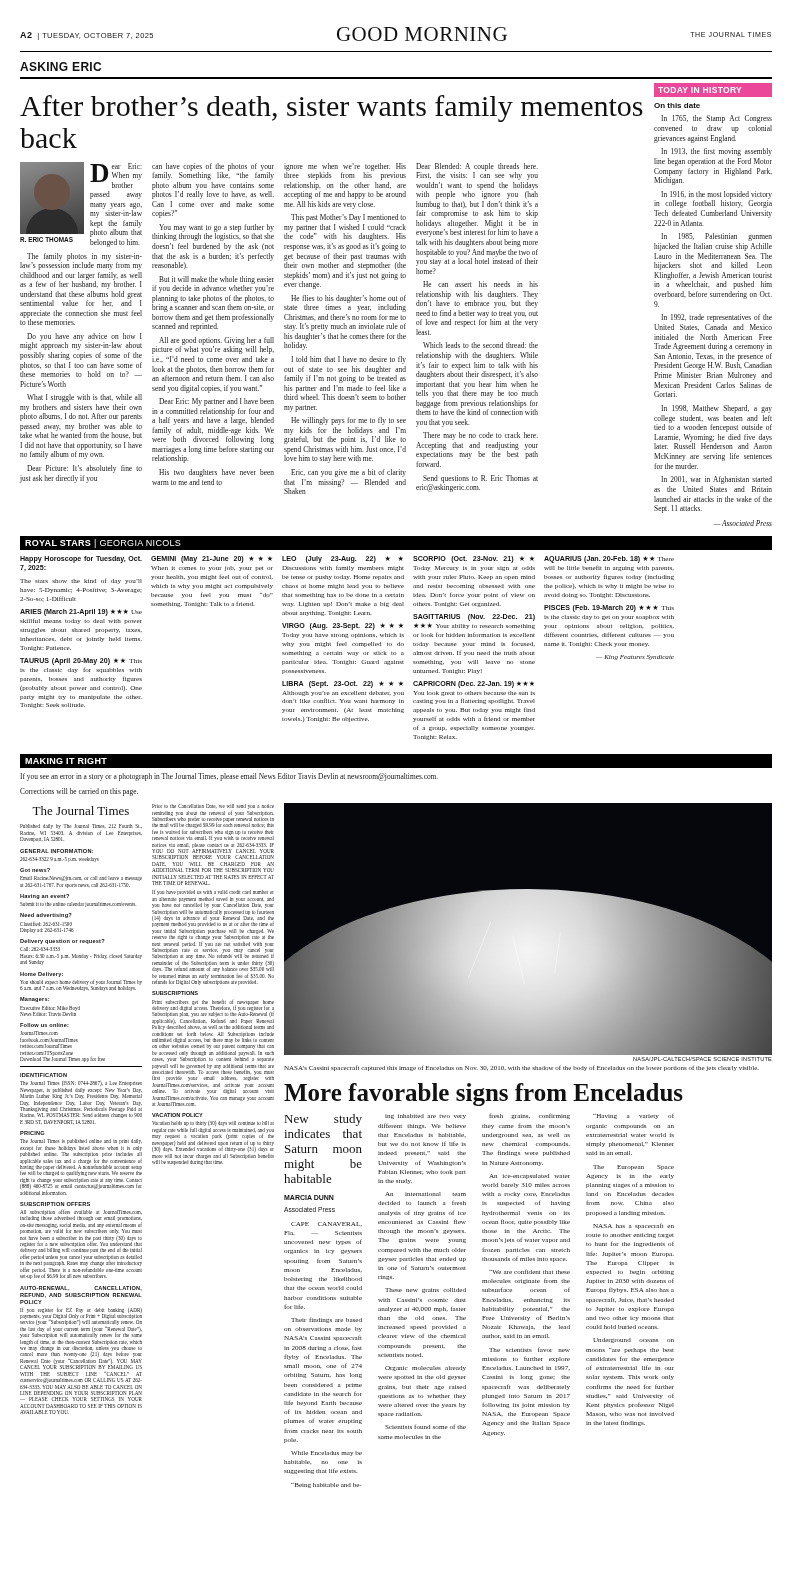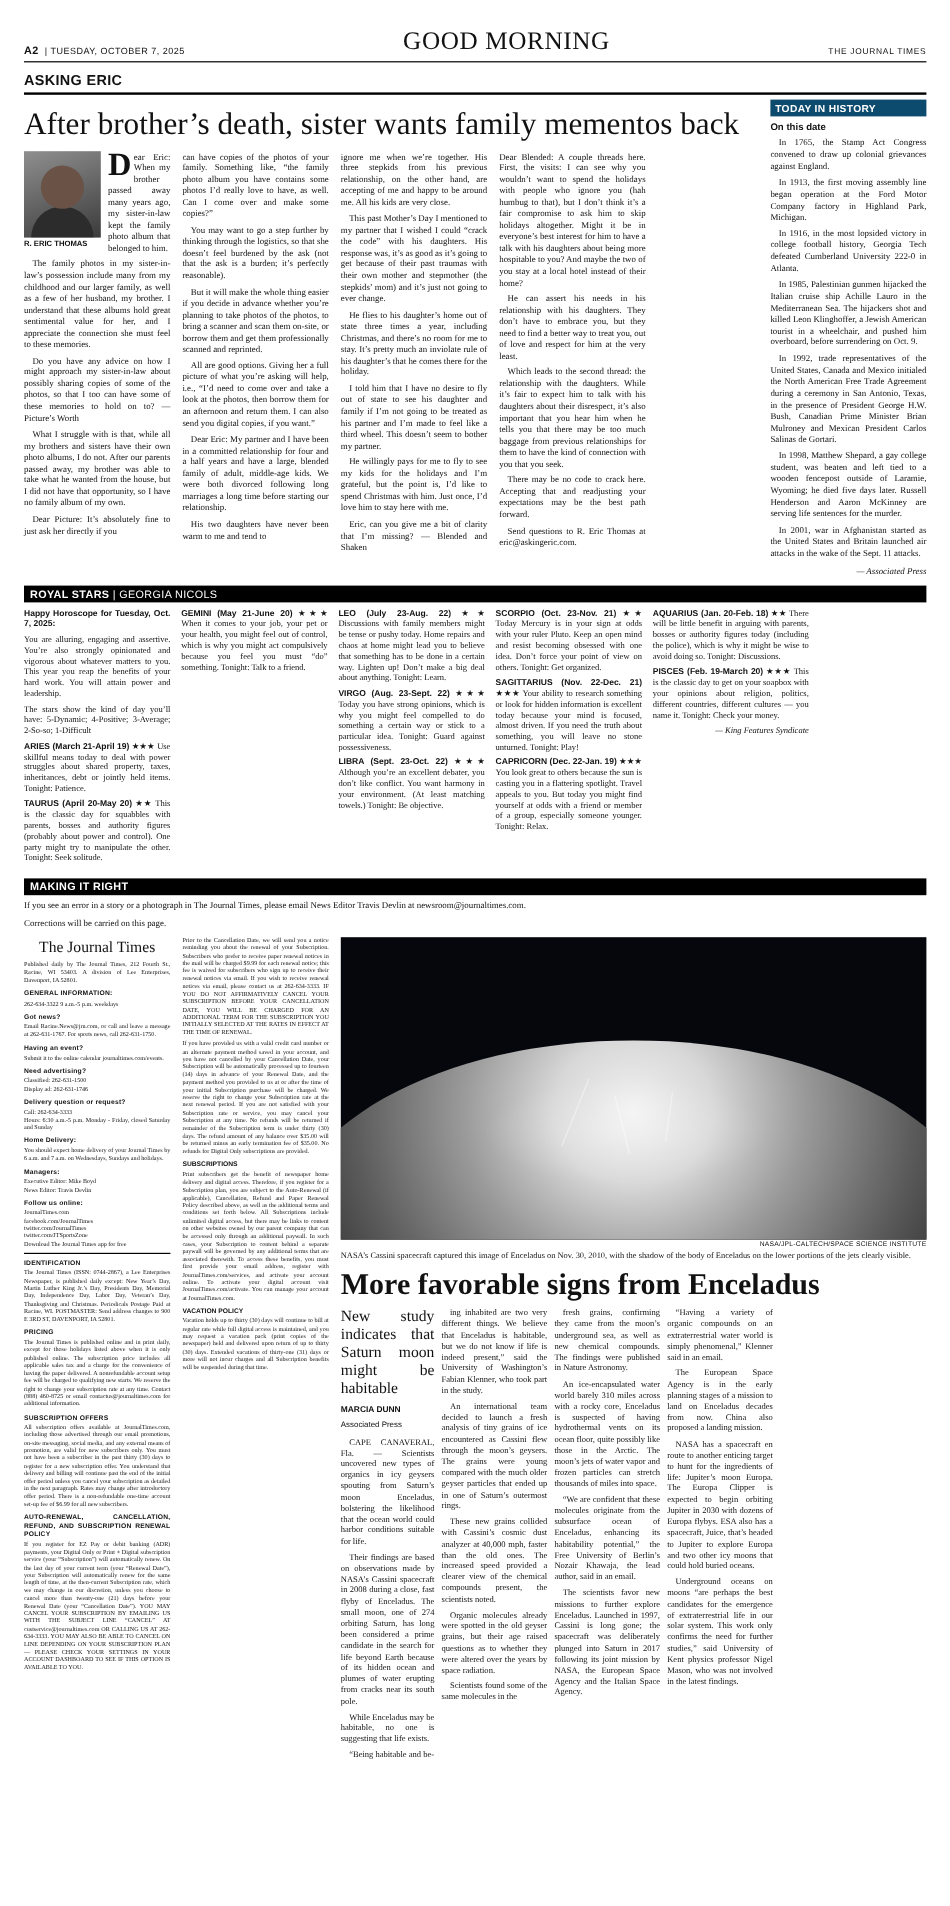--- a/index.html
+++ b/index.html
@@ -7,43 +7,43 @@
   body {
     width: 792px; height: 1588px;
     background: #ffffff;
     font-family: "Liberation Serif", serif;
     color: #111;
     position: relative;
   }
   .page { width:792px; height:1588px; padding: 22px 20px 10px 20px; position:relative; }
 
   
-  .masthead { display:flex; align-items:flex-end; justify-content:space-between; border-bottom:1px solid #000; padding-bottom:4px; }
+  .masthead { display:flex; align-items:center; justify-content:space-between; border-bottom:1px solid #000; padding-bottom:4px; }
   .mh-left { font-family:"Liberation Sans", sans-serif; font-size:7.5px; letter-spacing:.4px; }
   .mh-left .pg { font-weight:bold; font-size:9px; }
   .mh-center { font-family:"Liberation Serif", serif; font-size:21px; letter-spacing:.5px; }
   .mh-right { font-family:"Liberation Sans", sans-serif; font-size:7px; letter-spacing:.6px; }
 
   
   .sec-head { margin-top:8px; display:flex; align-items:center; justify-content:space-between; }
   .sec-title { font-family:"Liberation Sans", sans-serif; font-weight:bold; font-size:12px; letter-spacing:.3px; }
   .sec-rule { border-bottom:2px solid #000; margin-top:3px; }
 
-  .headline { font-size:26px; line-height:1.06; margin:7px 0 8px 0; font-weight:normal; }
+  .headline { font-size:30px; line-height:1.06; margin:7px 0 8px 0; font-weight:normal; }
 
   .cols { display:flex; gap:10px; }
   .col { font-size:7.4px; line-height:1.29; text-align:justify; }
   .col p { margin:0 0 4px 0; text-indent:7px; }
   .col p.nf { text-indent:0; }
 
   
   .dropcap::first-letter { float:left; font-size:27px; line-height:22px; padding-right:2px; font-weight:bold; }
 
   
-  .rail-bar { background:#0c4a6e; color:#fff; font-family:"Liberation Sans", sans-serif; font-weight:bold; font-size:8.5px; padding:2px 4px; letter-spacing:.3px; }
+  .rail-bar { background:#ec4899; color:#fff; font-family:"Liberation Sans", sans-serif; font-weight:bold; font-size:8.5px; padding:2px 4px; letter-spacing:.3px; }
   .rail { font-size:7.4px; line-height:1.3; text-align:justify; }
   .rail h4 { font-family:"Liberation Sans", sans-serif; font-size:8px; margin:4px 0 3px 0; }
   .rail p { margin:0 0 4px 0; text-indent:7px; }
   .rail .credit { text-align:right; font-style:italic; margin-top:5px; }
 
   .portrait { width:64px; margin:0 6px 3px 0; float:left; }
   .portrait .ph { width:64px; height:72px; background:linear-gradient(160deg,#8f8f8f,#3b3b3b); position:relative; overflow:hidden; }
   .portrait .ph::after { content:""; position:absolute; left:14px; top:12px; width:36px; height:36px; border-radius:50%; background:#6a5346; }
   .portrait .ph::before { content:""; position:absolute; left:6px; bottom:0; width:52px; height:26px; border-radius:26px 26px 0 0; background:#2c2c2c; }
   .portrait .cap { font-family:"Liberation Sans", sans-serif; font-size:6.4px; font-weight:bold; line-height:1.15; margin-top:2px; }
@@ -77,21 +77,21 @@
   .photo { width:100%; height:252px; background:#05070d; position:relative; overflow:hidden; }
   .photo .limb { position:absolute; left:-10%; bottom:-64%; width:120%; height:130%; border-radius:50%;
      background:radial-gradient(ellipse at 50% 18%, #f2f2f2 0%, #d8d8d8 16%, #9b9b9b 34%, #5c5c5c 56%, #232323 78%, #0a0a0a 100%); }
   .photo .crack { position:absolute; width:1px; background:rgba(255,255,255,.45); transform-origin:center; }
   .photo .glow { position:absolute; left:24%; bottom:18%; width:240px; height:90px; background:radial-gradient(ellipse at center, rgba(255,255,255,.28), rgba(255,255,255,0) 70%); }
   .photo-credit { font-family:"Liberation Sans", sans-serif; font-size:5.6px; text-align:right; letter-spacing:.2px; margin-top:1px; }
   .photo-cap { font-size:7px; line-height:1.3; margin-top:2px; }
 
   .big-head { font-size:25px; line-height:1.05; margin:7px 0 6px 0; }
 
-  .story { display:flex; gap:6px; }
+  .story { display:flex; gap:16px; }
   .story .scol { font-size:7.1px; line-height:1.3; text-align:justify; }
   .story .scol p { margin:0 0 4px 0; text-indent:7px; }
   .story .deck { font-size:13px; line-height:1.15; margin:0 0 6px 0; }
   .byline { font-family:"Liberation Sans", sans-serif; font-size:7px; font-weight:bold; margin:0; }
 </style>
 </head>
 <body>
 
 <div class="page">
 
@@ -168,21 +168,20 @@
   </div>
 
   <div style="margin-top:8px;">
     <div class="hbar">
       <span>ROYAL STARS</span>
       <span class="norm">| GEORGIA NICOLS</span>
     </div>
     <div class="horo">
       <div class="hcol" style="width:122px;">
         <p><span class="sign">Happy Horoscope for Tuesday, Oct. 7, 2025:</span></p>
-        <p>You are alluring, engaging and assertive. You’re also strongly opinionated and vigorous about whatever matters to you. This year you reap the benefits of your hard work. You will attain power and leadership.</p>
         <p>The stars show the kind of day you’ll have: 5-Dynamic; 4-Positive; 3-Average; 2-So-so; 1-Difficult</p>
         <p><span class="sign">ARIES (March 21-April 19)</span> <span>★★★</span> <span>Use skillful means today to deal with power struggles about shared property, taxes, inheritances, debt or jointly held items. Tonight: Patience.</span></p>
         <p><span class="sign">TAURUS (April 20-May 20)</span> <span>★★</span> <span>This is the classic day for squabbles with parents, bosses and authority figures (probably about power and control). One party might try to manipulate the other. Tonight: Seek solitude.</span></p>
       </div>
       <div class="hcol" style="width:122px;">
         <p><span class="sign">GEMINI (May 21-June 20)</span> <span>★★★</span> <span>When it comes to your job, your pet or your health, you might feel out of control, which is why you might act compulsively because you feel you must “do” something. Tonight: Talk to a friend.</span></p>
       </div>
       <div class="hcol" style="width:122px;">
         <p><span class="sign">LEO (July 23-Aug. 22)</span> <span>★★</span> <span>Discussions with family members might be tense or pushy today. Home repairs and chaos at home might lead you to believe that something has to be done in a certain way. Lighten up! Don’t make a big deal about anything. Tonight: Learn.</span></p>
         <p><span class="sign">VIRGO (Aug. 23-Sept. 22)</span> <span>★★★</span> <span>Today you have strong opinions, which is why you might feel compelled to do something a certain way or stick to a particular idea. Tonight: Guard against possessiveness.</span></p>

